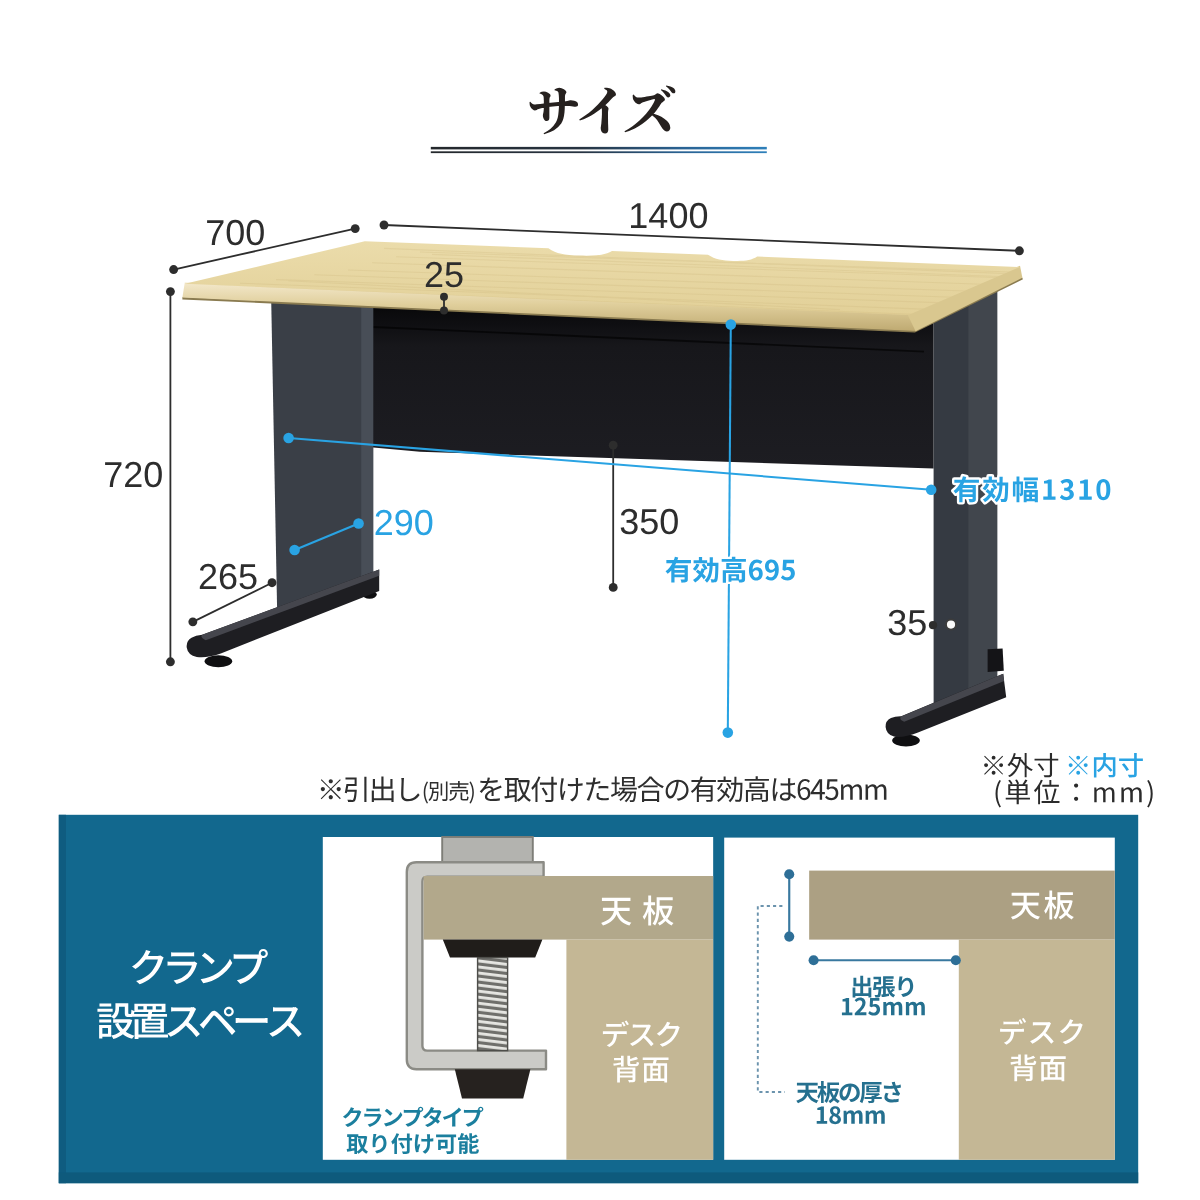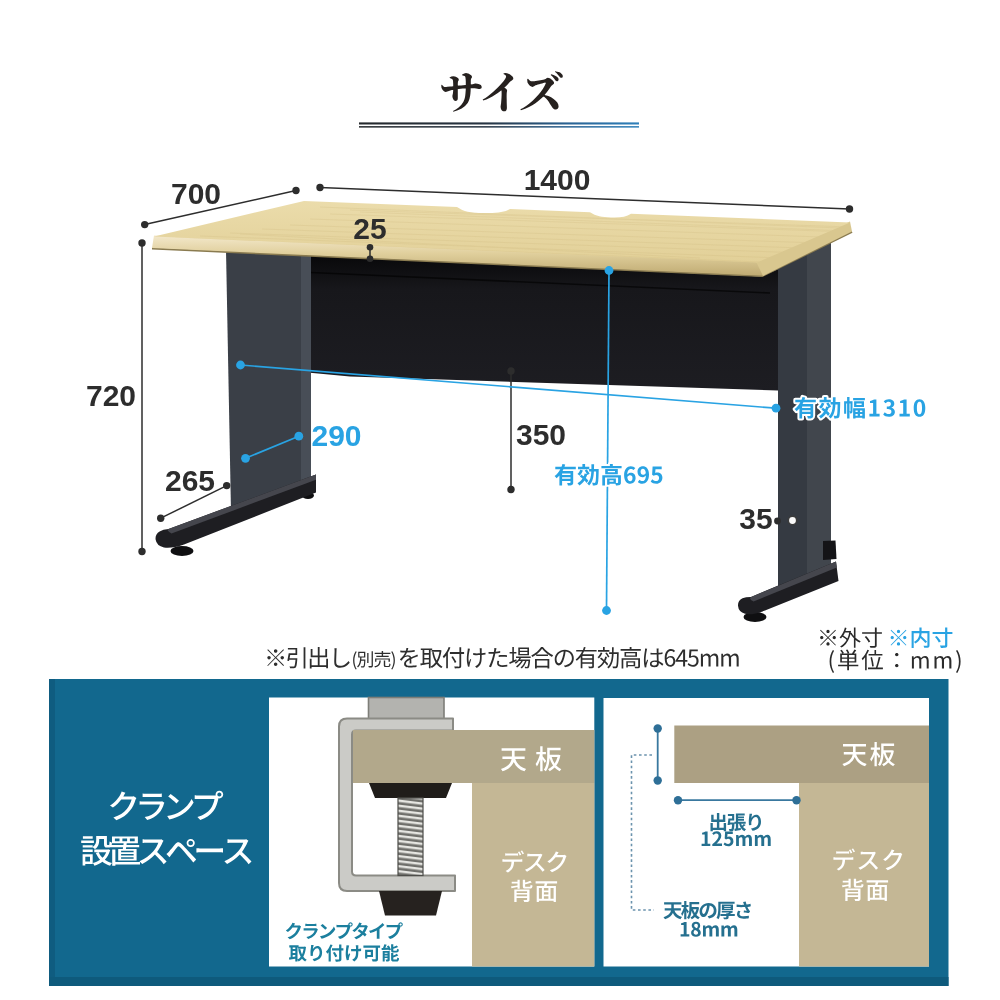--- a/index.html
+++ b/index.html
@@ -1,15 +1,15 @@
 <!DOCTYPE html>
 <html><head><meta charset="utf-8">
 <style>
 html,body{margin:0;padding:0;background:#fff;}
-#page{position:relative;width:1000px;height:1000px;overflow:hidden;background:#fff;font-weight:bold;}
+#page{position:relative;width:1000px;height:1000px;overflow:hidden;background:#fff;}
 </style></head>
 <body>
 <div id="page">
 <svg width="1000" height="1000" viewBox="0 0 1000 1000">
 
 <g>
         <path d="M453 111.1Q455.8 109.5 458.6 107.4Q461.4 105.2 463.3 101.9Q464.2 100.4 464.8 98Q465.3 95.7 465.5 92.9Q465.8 90.2 465.8 87.4Q465.8 84 465.8 81.6Q465.7 79.1 465.4 77.3Q465.3 76.4 464.6 76Q463.8 75.6 462.1 75.2L462.1 74.6Q463.2 73.9 464.2 73.5Q465.1 73.1 466 73.1Q466.9 73.1 468 73.5Q469 73.8 469.9 74.4Q470.9 74.9 471.4 75.6Q472 76.3 472 76.9Q472 77.4 471.7 77.7Q471.4 78 471.2 78.6Q470.9 79.1 470.8 80.4Q470.8 81.8 470.8 83.1Q470.8 84.4 470.8 85.5Q470.8 86.6 470.7 87.6Q470.7 90.9 470.4 93.7Q470.1 96.5 469.5 98.8Q468.9 101.1 467.7 102.9Q465.3 106.3 461.7 108.5Q458 110.6 453.4 111.8ZM455.5 100.9Q454.7 100.9 453.9 100.2Q453.2 99.4 452.8 98.3Q452.4 97.2 452.4 96.2Q452.4 95.6 452.6 94.8Q452.8 94.1 453 92.7Q453.2 91.3 453.2 89Q453.2 87.7 453.2 86.3Q453.2 85 453.2 83.8Q453.1 82.6 453.1 81.7Q453 80.8 452.9 80.3Q452.7 79.3 452 78.9Q451.2 78.4 449.6 78V77.4Q450.4 76.9 451.4 76.5Q452.4 76.2 453.3 76.2Q453.9 76.2 454.9 76.4Q455.8 76.7 456.7 77.2Q457.6 77.7 458.2 78.3Q458.8 78.9 458.8 79.7Q458.8 80.2 458.6 80.5Q458.4 80.8 458.1 81.2Q457.9 81.6 457.9 82.5Q457.8 83.1 457.8 84.1Q457.8 85.1 457.8 86.1Q457.8 87.2 457.8 88Q457.8 90.1 457.8 92Q457.8 93.8 457.8 95.4Q457.8 97 457.8 98.2Q457.8 99.6 457.2 100.3Q456.7 100.9 455.5 100.9ZM445.8 92Q444.8 92 444 91.3Q443.1 90.5 442.5 89.7Q441.9 88.8 441.7 88.3Q441.4 87.8 441.4 86.9Q441.3 86 441.3 85L441.9 84.8Q442.9 85.9 443.6 86.4Q444.3 87 445.3 87Q446 87 447.3 86.8Q448.6 86.7 450.2 86.6Q451.7 86.4 453.1 86.3Q454.5 86.1 455.3 86Q456.8 85.9 458.9 85.6Q461 85.4 463.2 85.2Q465.4 84.9 467.3 84.7Q469.1 84.6 470.1 84.5Q471.7 84.3 472.7 84.2Q473.6 84 474.2 83.8Q474.7 83.7 475.1 83.6Q475.4 83.5 475.8 83.5Q477.2 83.5 478.5 83.9Q479.9 84.3 480.8 85.1Q481.7 85.9 481.7 87Q481.7 88.2 481.1 88.5Q480.5 88.9 479.5 88.9Q478.7 88.9 477.5 88.7Q476.3 88.5 474.6 88.3Q473 88.1 470.6 88.1Q469.1 88.1 467 88.2Q465 88.3 462.8 88.6Q460.7 88.8 458.8 89Q457 89.2 455.7 89.4Q453.6 89.7 451.8 90.1Q450.1 90.5 448.9 90.9Q448 91.1 447.3 91.6Q446.5 92 445.8 92Z M482.7 99.5Q485.5 97.9 488.2 95.9Q491 93.9 493.6 91.6Q496.1 89.3 498.3 87.1Q500.5 84.8 502.2 82.8Q503.9 80.7 504.9 79.2Q506.1 77.4 506.1 76.4Q506.1 75.7 505.3 75.1Q504.4 74.4 503.5 73.9L503.7 73.2Q504.6 73.1 505.8 73.1Q506.9 73.1 507.9 73.5Q509.2 73.9 510.4 74.7Q511.7 75.6 512.5 76.6Q513.3 77.6 513.3 78.5Q513.3 79.2 513 79.5Q512.6 79.8 512.1 80.2Q511.5 80.5 510.9 81.1Q509.4 82.6 507.2 84.9Q505 87.1 502.3 89.4Q501.3 90.3 499.5 91.7Q497.6 93.1 495.1 94.7Q492.5 96.4 489.5 97.9Q486.5 99.4 483.2 100.4ZM504.2 111.3Q502.9 111.3 502.2 110.7Q501.4 110 501 108.9Q500.6 107.8 500.6 106.6Q500.6 106 500.8 105.2Q500.9 104.3 501.1 103.2Q501.2 101.8 501.3 100.5Q501.4 99.1 501.5 97.8Q501.5 96.5 501.6 95.4Q501.6 94.3 501.6 93.4Q501.6 92.5 501.6 91.9Q501.6 90.8 501.3 90Q501 89.2 500.3 88.3L502.7 86.4Q504.5 87.6 505.8 88.5Q507.1 89.5 507.1 90.4Q507.1 91 506.9 91.7Q506.8 92.4 506.7 93.4Q506.6 96.4 506.7 99.3Q506.7 102.3 506.8 104.6Q506.9 106.9 506.9 108.1Q506.9 109.5 506.2 110.4Q505.5 111.3 504.2 111.3Z M556.8 81.2Q556.2 81.2 555.8 80.8Q555.3 80.4 554.8 79.6Q554.1 78.7 553.2 77.5Q552.3 76.3 550.7 74.9L551.1 74.3Q553 74.8 554.6 75.4Q556.2 76.1 557.3 77Q558 77.7 558.3 78.3Q558.6 78.9 558.6 79.5Q558.6 80.2 558.1 80.7Q557.6 81.2 556.8 81.2ZM520.4 109.3Q523.6 107.7 526.8 105.4Q529.9 103.1 532.9 100.4Q535.8 97.7 538.4 94.8Q540.9 91.9 542.8 89Q544.7 86.1 545.7 83.5Q546.1 82.6 545.2 82.6Q544.6 82.6 543.4 82.9Q542.2 83.3 540.7 83.7Q539.2 84.1 537.9 84.5Q536.6 85 535.7 85.2Q535 85.5 534.5 85.9Q534 86.3 533.5 86.6Q533 86.9 532.4 86.9Q531.3 86.9 530.3 86.1Q529.3 85.4 528.6 84.3Q527.8 83.3 527.5 82.5Q527.4 81.7 527.3 80.8Q527.2 80 527.3 79.1L528 78.8Q528.5 79.4 529.1 80Q529.8 80.6 530.4 81Q531.1 81.3 531.9 81.3Q532.9 81.3 534.3 81.2Q535.6 81 537.2 80.8Q538.8 80.6 540.4 80.3Q541.9 80 543.1 79.8Q544.3 79.5 544.9 79.3Q545.5 79.2 546 78.8Q546.5 78.4 546.9 78.1Q547.4 77.7 547.9 77.7Q548.6 77.7 549.7 78.3Q550.7 78.8 551.8 79.7Q552.8 80.6 553.5 81.4Q554.1 82.3 554.1 82.9Q554.1 83.5 553.6 84Q553 84.5 552.4 84.9Q551.7 85.3 551.4 85.7Q550.6 86.9 549.5 88.6Q548.3 90.3 547 92.1Q545.6 94 544 95.7Q542.5 97.2 540.3 99.2Q538.2 101.2 535.4 103.2Q532.5 105.3 529 107.1Q525.4 108.9 520.9 110.2ZM555.6 109.5Q554.7 109.5 553.9 109Q553.2 108.6 552.5 107.8Q551.9 107 551.2 105.8Q550 103.9 548.9 102Q547.8 100.2 546.1 98.4Q544.4 96.7 541.6 95.1L542.4 94.2Q545.5 95 548.4 96.1Q551.3 97.3 553.6 98.9Q555.9 100.5 557.3 102.4Q558.6 104.2 558.6 106.4Q558.6 107.5 557.9 108.5Q557.1 109.5 555.6 109.5ZM561.2 77.8Q560.5 77.8 560.1 77.3Q559.6 76.9 559 76Q558.4 75.2 557.5 74.2Q556.7 73.2 554.9 71.8L555.2 71.2Q557.2 71.6 558.7 72.1Q560.3 72.6 561.2 73.4Q562.1 74 562.4 74.7Q562.8 75.4 562.8 76.2Q562.8 76.9 562.4 77.4Q562 77.8 561.2 77.8Z" fill="#26211f"></path>
       </g>
 
 <g>

